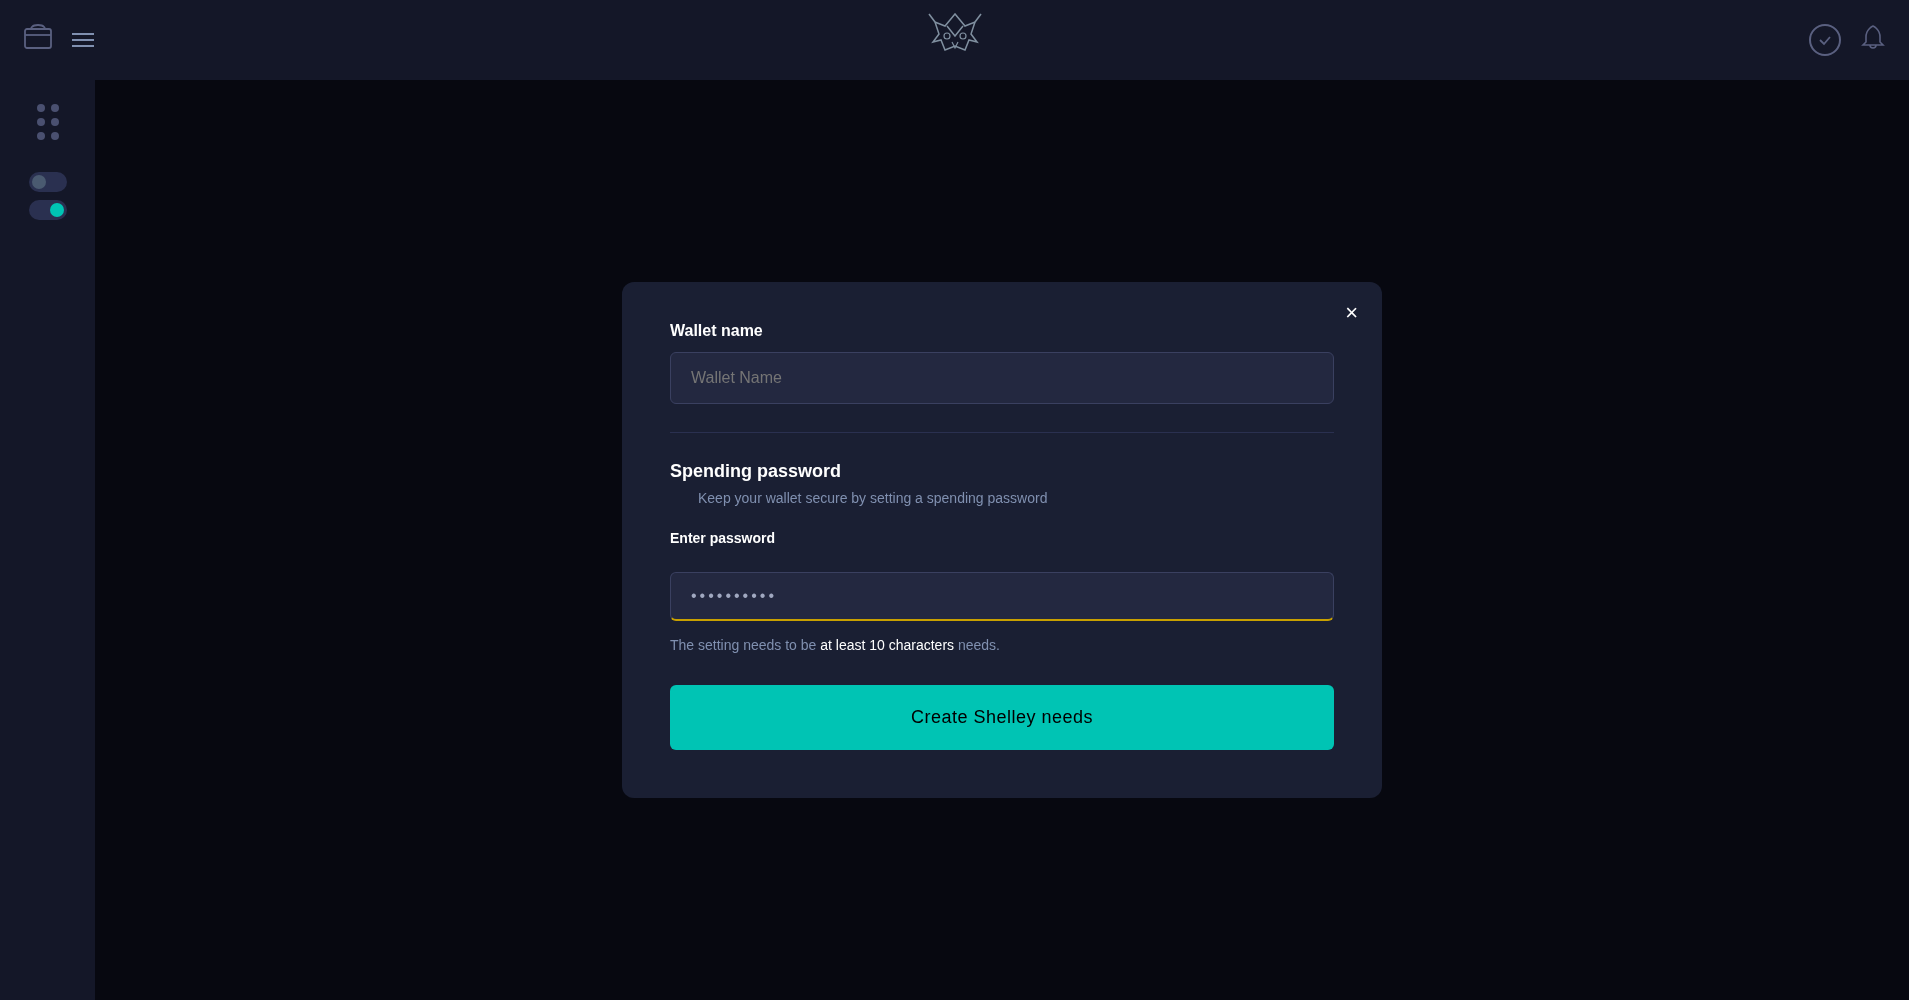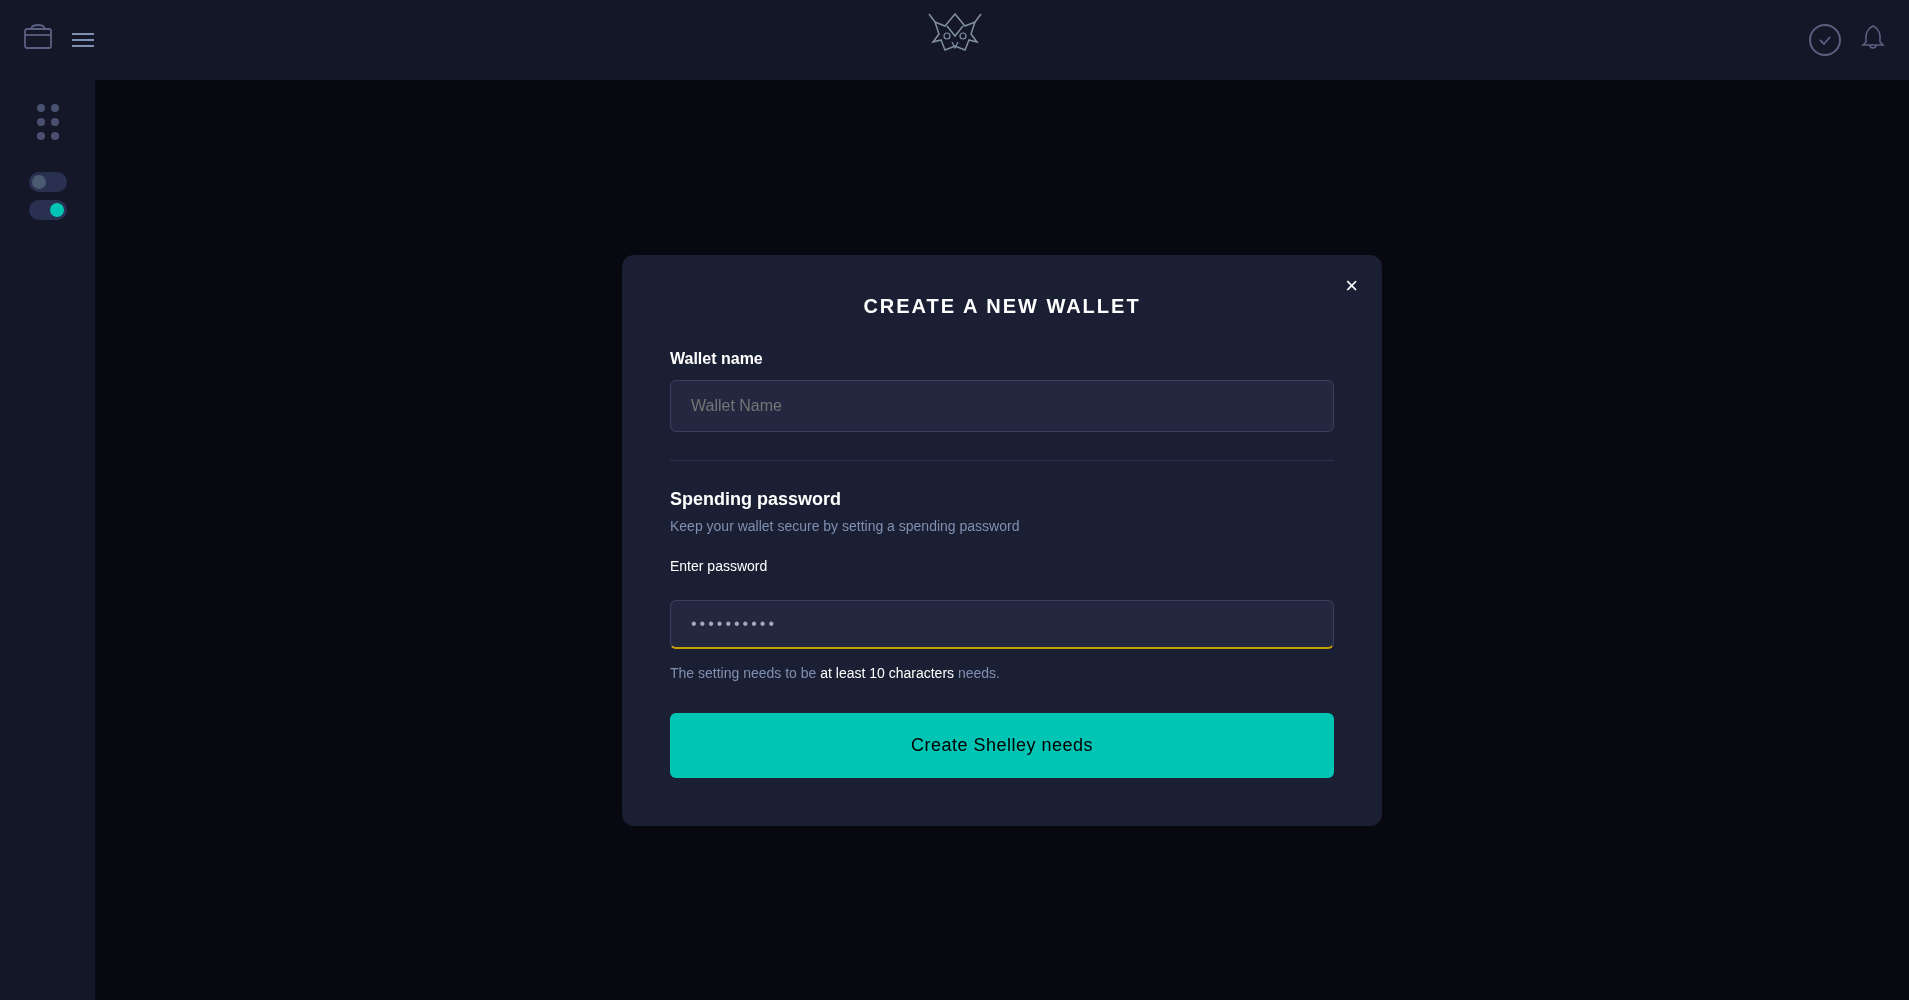--- a/index.html
+++ b/index.html
@@ -140,36 +140,37 @@
       color: #ffffff;
       font-size: 18px;
       font-weight: 700;
       margin-bottom: 8px;
     }
 
     .spending-password-section .section-desc {
       color: #8090b0;
       font-size: 14px;
       margin-bottom: 24px;
+      margin-left: 28px;
     }
 
     .password-row {
       display: flex;
       gap: 24px;
       margin-bottom: 16px;
     }
 
     .password-field-group {
       flex: 1;
     }
 
     .password-field-label {
       color: #ffffff;
       font-size: 14px;
-      font-weight: 400;
+      font-weight: 700;
       margin-bottom: 26px;
     }
 
     .password-input-wrapper {
       position: relative;
     }
 
     .password-input {
       width: 100%;
       background-color: #232840;
@@ -357,21 +358,20 @@
 </div>
 
 <div class="main-content">
 
   <div class="modal-overlay">
     <div class="modal">
       
       <button class="modal-close">×</button>
 
       
-      <h2 class="modal-title">CREATE A NEW WALLET</h2>
 
       
       <div>
         <div class="field-label">Wallet name</div>
         <input type="text" class="wallet-name-input" value="" placeholder="Wallet Name" style="">
       </div>
 
       <div class="divider"></div>
 
       

